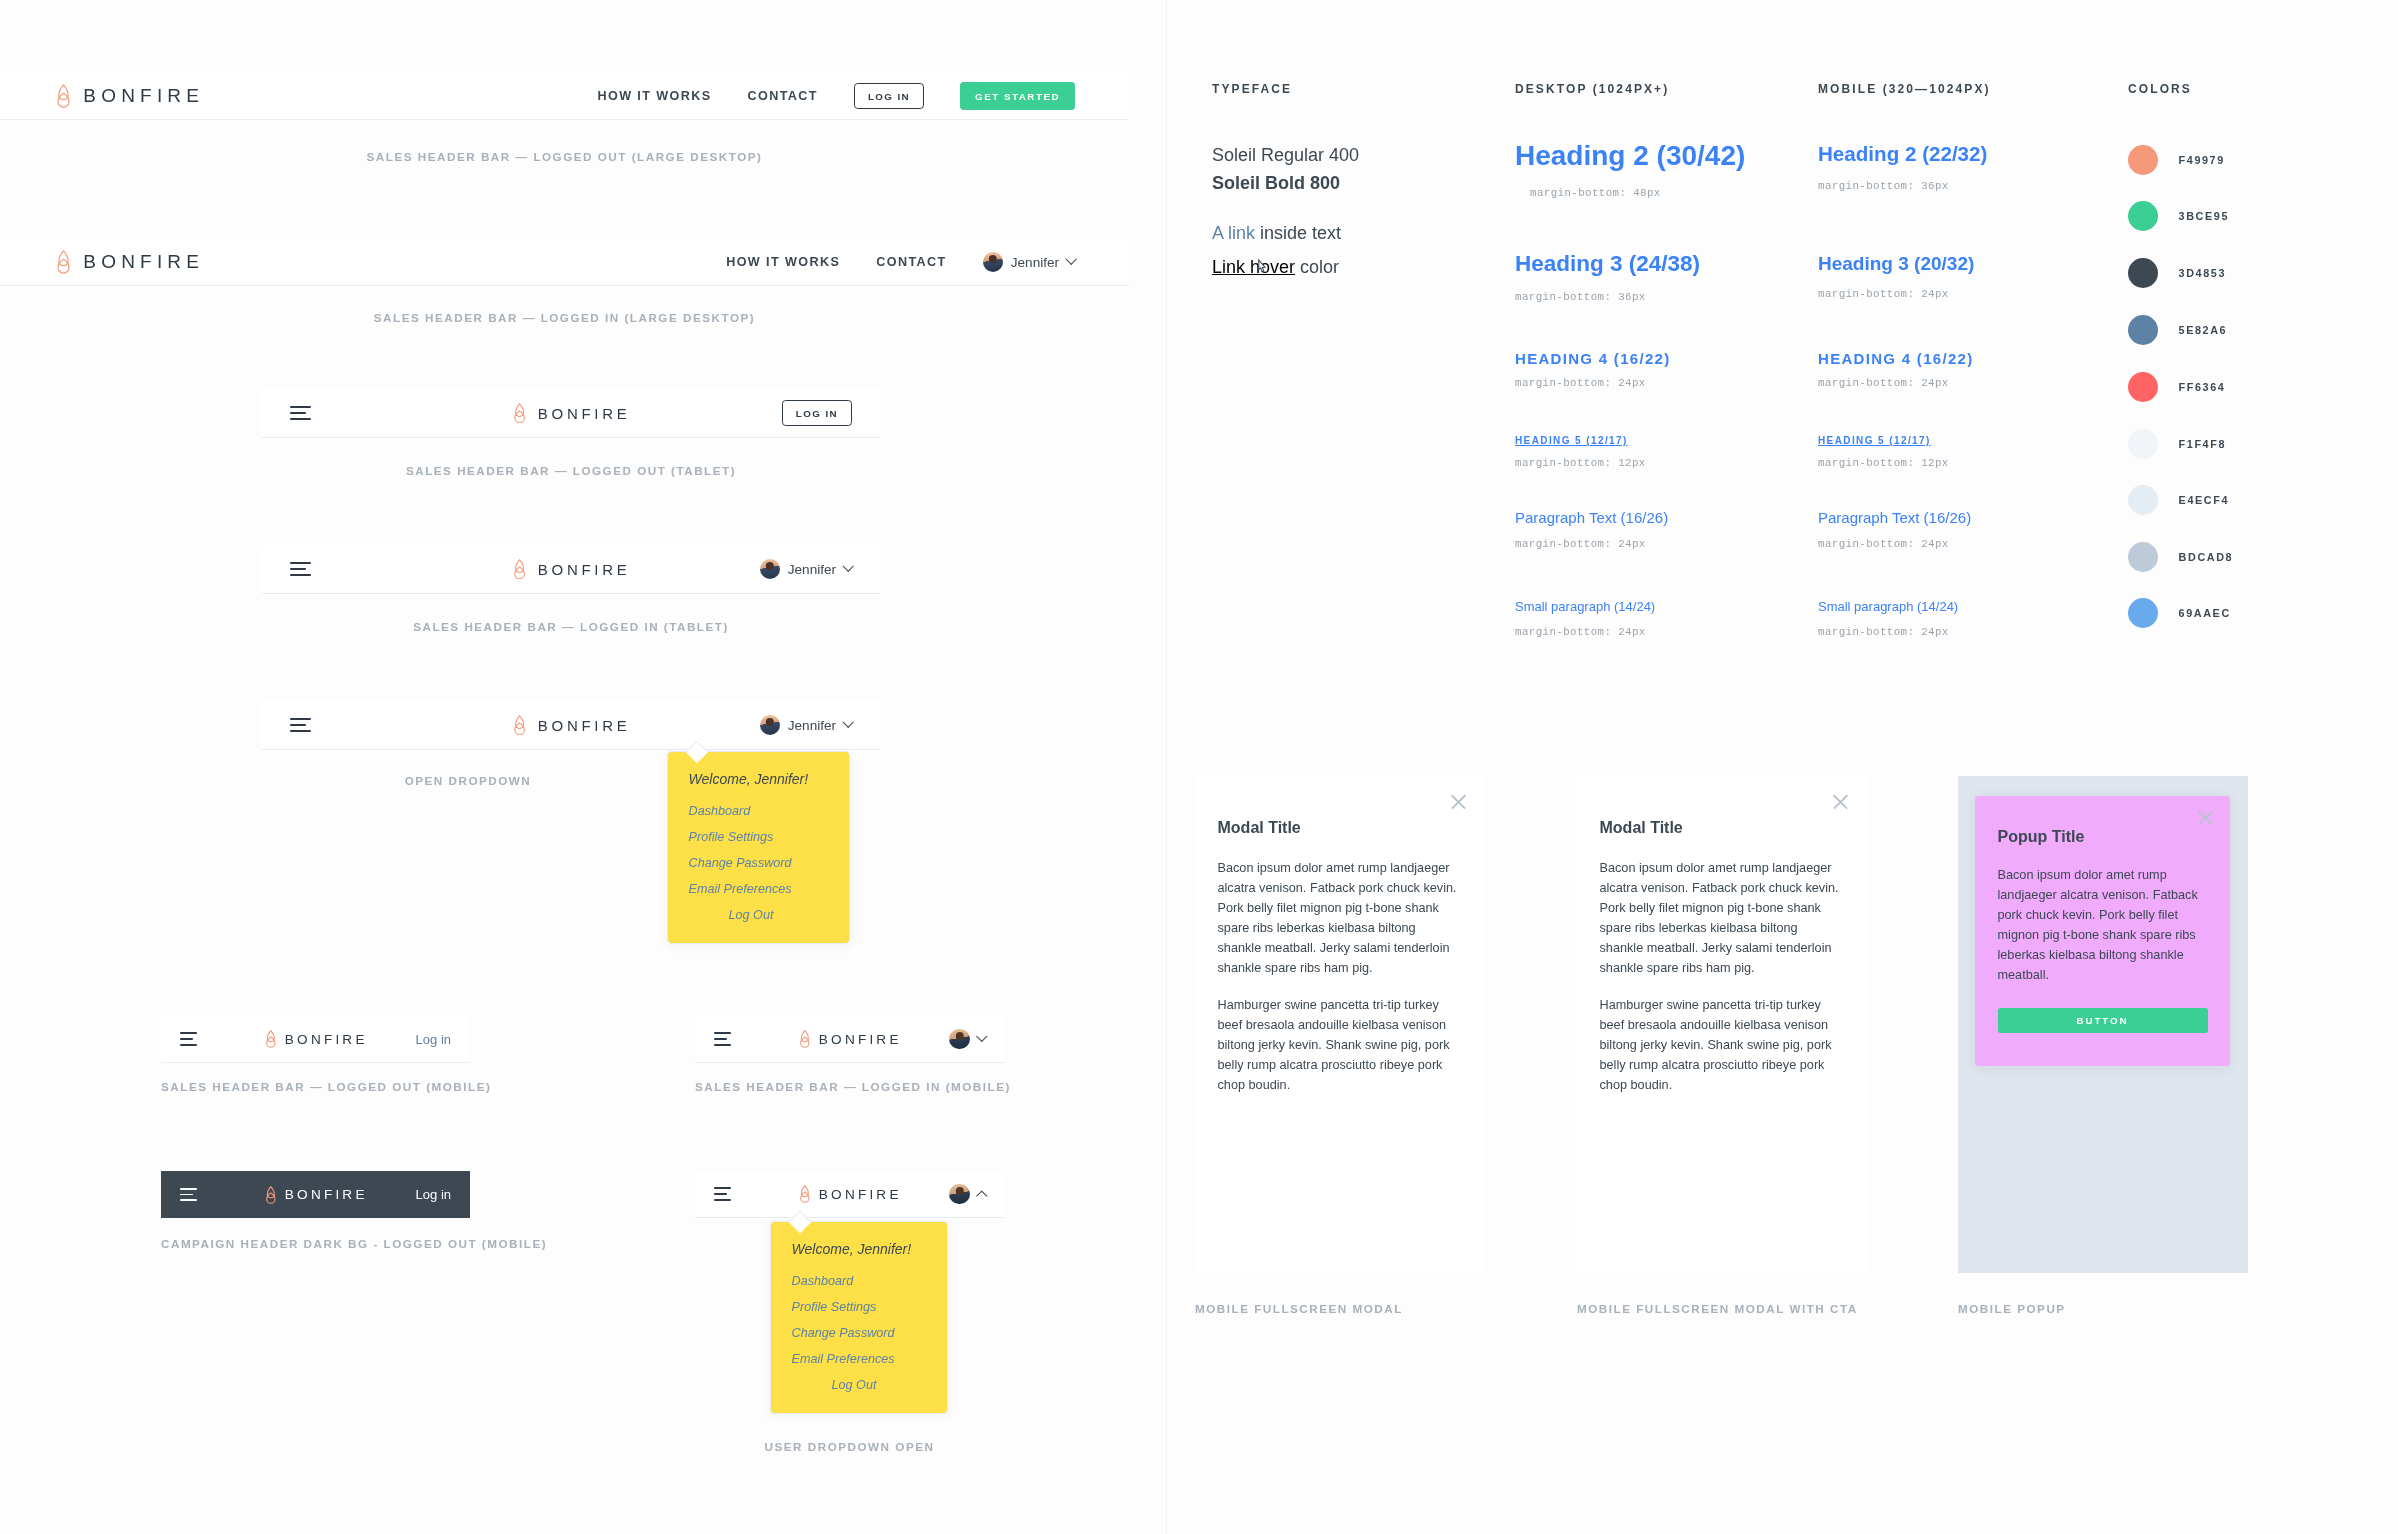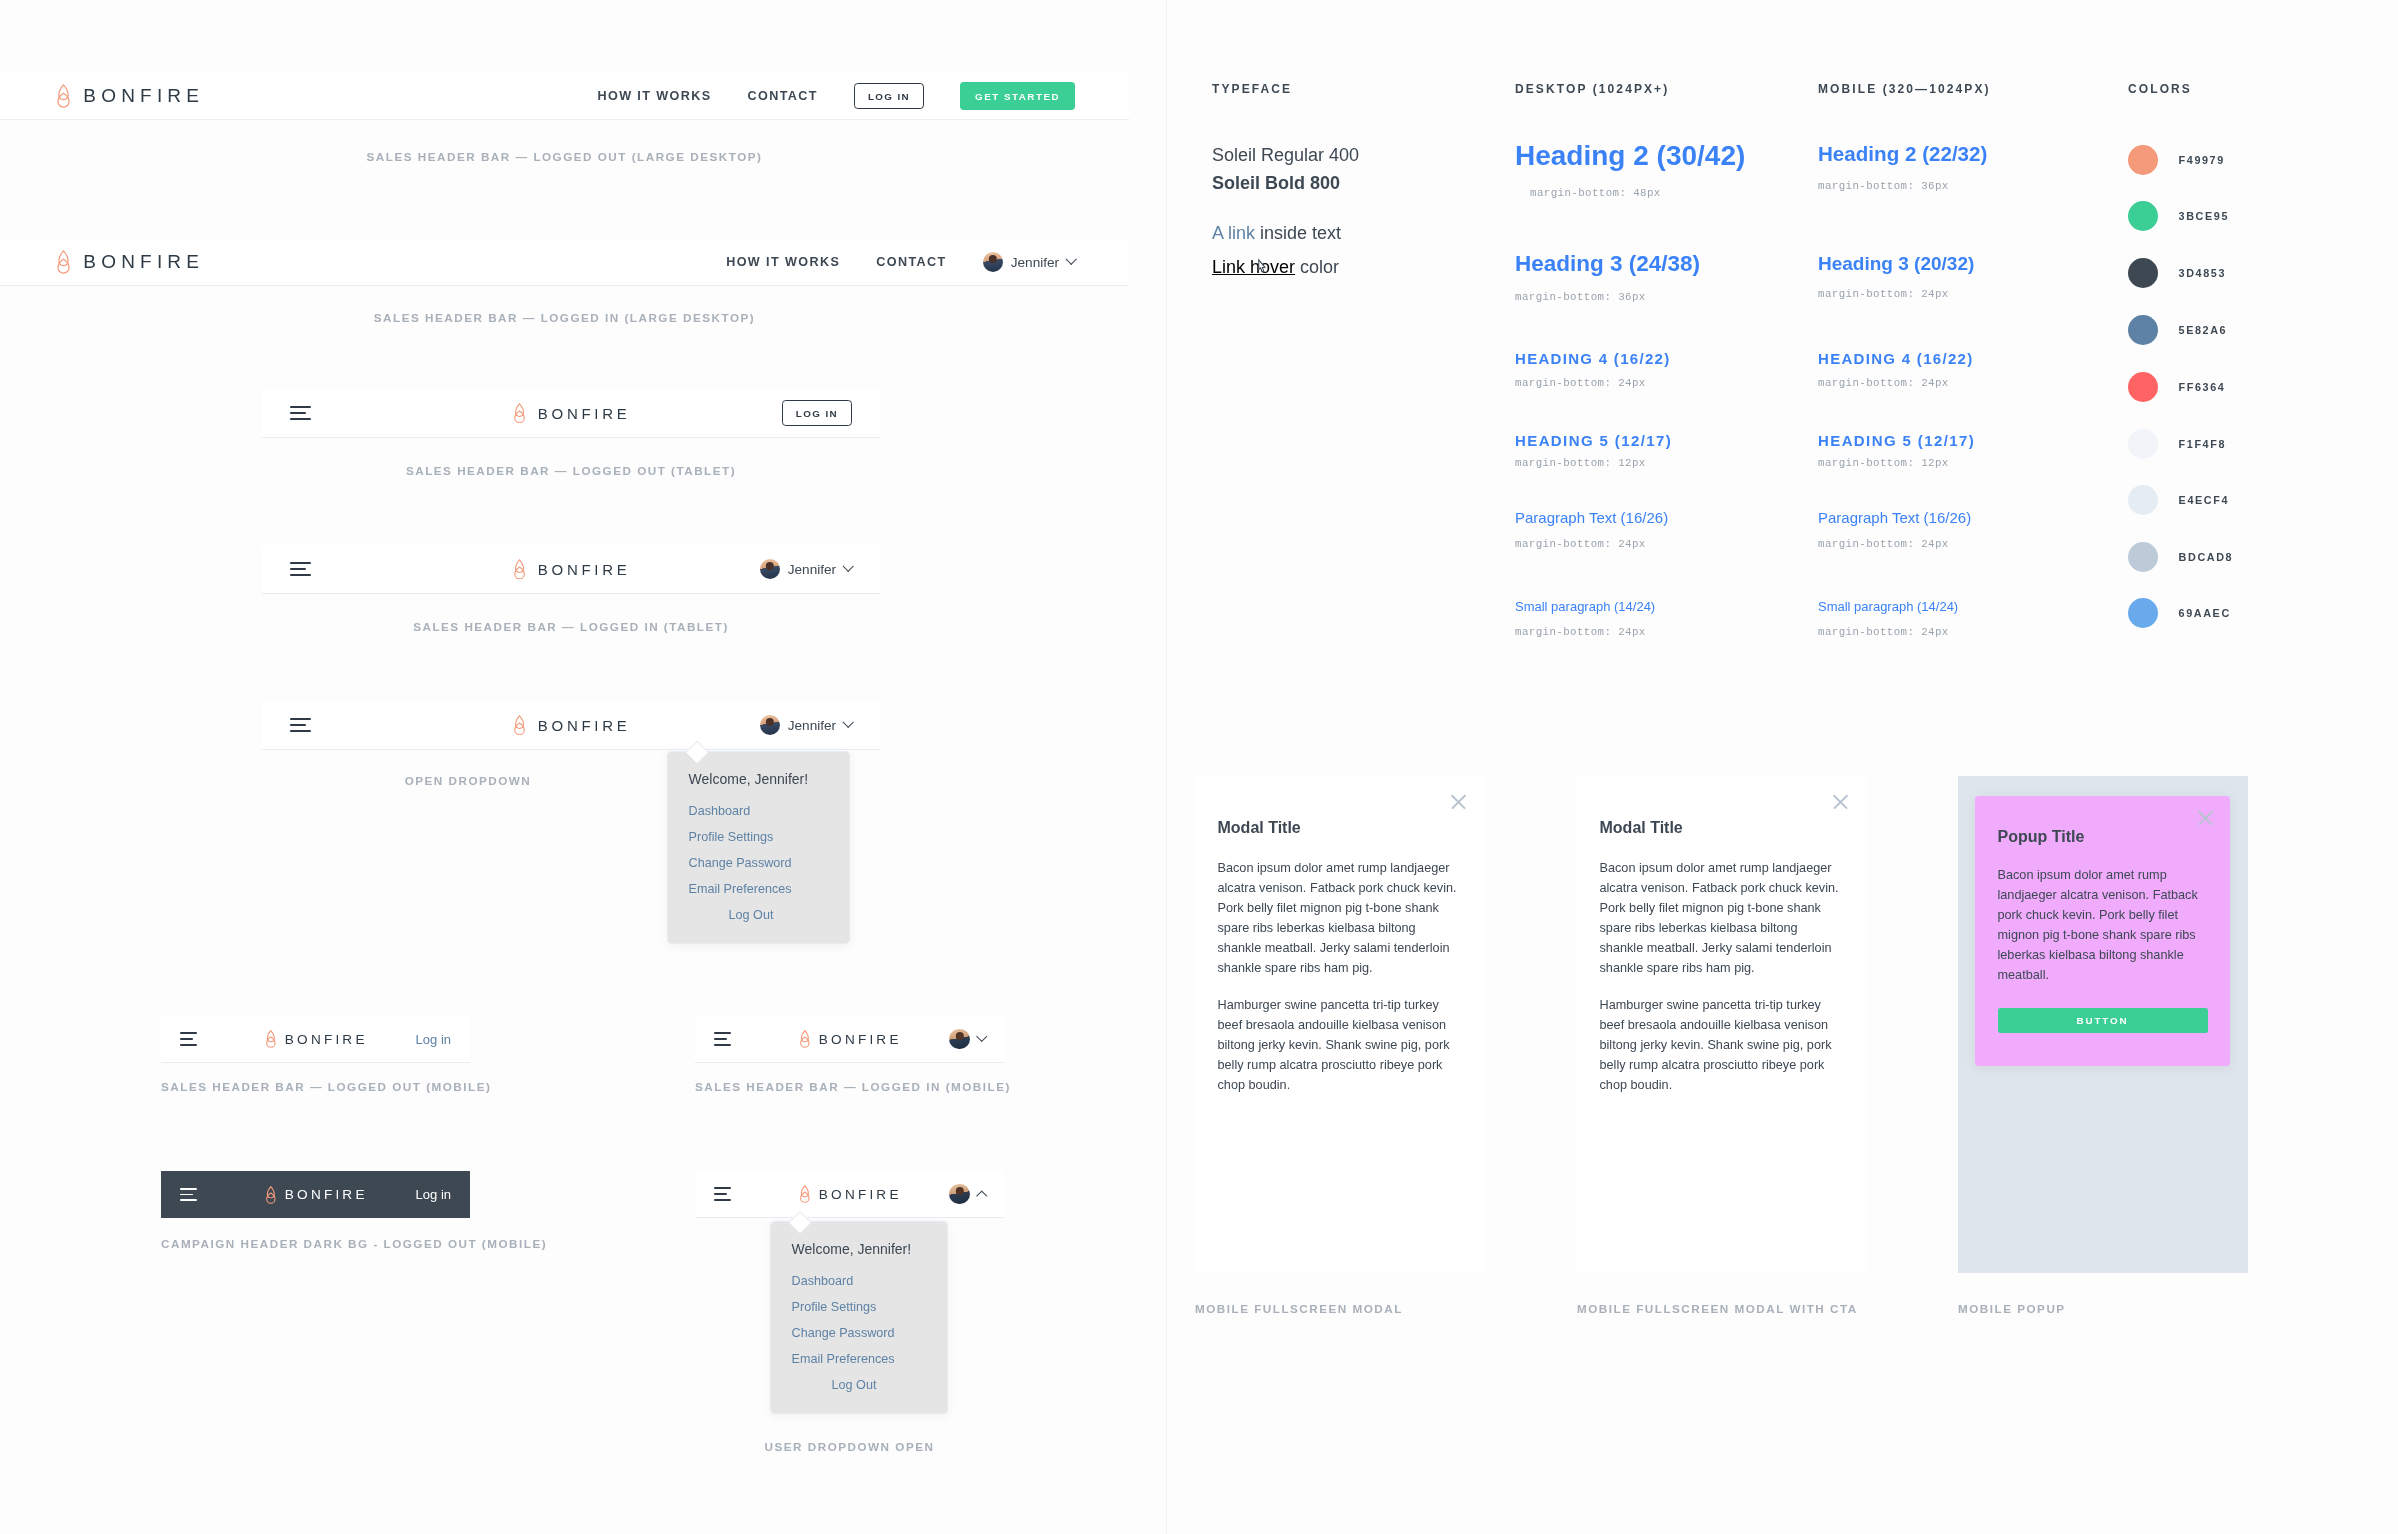--- a/index.html
+++ b/index.html
@@ -79,24 +79,25 @@
     background: #4a3129; transform: translateX(-50%);
   }
   .avatar.a2 { background: linear-gradient(170deg,#e8c6a6 0%,#cf9f79 45%,#2d3d52 46%,#1d2c3f 100%); }
   .avatar.a2::after { background: #513425; }
   .username { font-size: 13.6px; color: #3D4853; }
   .chev { width: 8.4px; height: 8.4px; border-right: 1.6px solid #3D4853; border-bottom: 1.6px solid #3D4853; transform: rotate(45deg) translate(-1.9px,-1.9px); }
   .chev.up { transform: rotate(-135deg) translate(-1.9px,-1.9px); }
 
   
   .dropdown {
-    position: absolute; background: #e5e5e5;
+    position: absolute; background: #fde047;
     border: 0.9px solid #e7ebf1; border-radius: 4.7px;
     box-shadow: 0 2.8px 9.4px rgba(45,60,80,.06);
     padding: 19px 20.6px 20.6px 20.6px;
+    font-style: italic;
   }
   .dropdown::before {
     content: ""; position: absolute; top: -8.4px; width: 15px; height: 15px;
     background: #fff; border-left: 0.9px solid #e7ebf1; border-top: 0.9px solid #e7ebf1;
     transform: rotate(45deg);
   }
   .dd-welcome { font-size: 14px; color: #3D4853; margin-bottom: 17px; white-space: nowrap; }
   .dd-item {
     font-size: 12.6px; color: #5E82A6; margin-bottom: 12px; white-space: nowrap;
   }
@@ -123,21 +124,21 @@
   .spec .t { color: #3b82f6; white-space: nowrap; }
   .spec .m {
     font-family: "Liberation Mono", monospace; font-size: 10.8px;
     color: #9aa3ad; letter-spacing: 0.4px; white-space: nowrap;
   }
   .h2d { font-size: 28px; font-weight: 700; line-height: 39px; }
   .h3d { font-size: 22.5px; font-weight: 700; line-height: 36px; }
   .h2m { font-size: 20.6px; font-weight: 700; line-height: 30px; }
   .h3m { font-size: 19px; font-weight: 700; line-height: 30px; }
   .h4  { font-size: 15px; font-weight: 700; line-height: 20.6px; letter-spacing: 1.3px; text-transform: uppercase; }
-  .h5  { font-size: 15px; font-weight: 700; line-height: 16px; letter-spacing: 1.4px; text-transform: uppercase; }
+  .h5  { font-size: 10px; font-weight: 700; line-height: 16px; letter-spacing: 1.4px; text-transform: uppercase; text-decoration: underline; }
   .pt  { font-size: 15px; line-height: 24px; }
   .sp  { font-size: 13px; line-height: 22.5px; }
 
   
   .swatch-row { position: absolute; display: flex; align-items: center; gap: 20.6px; }
   .swatch { width: 30px; height: 30px; border-radius: 50%; flex: none; }
   .swatch-hex {
     font-size: 10.8px; letter-spacing: 1.6px; font-weight: 700; color: #3D4853;
     white-space: nowrap;
   }

